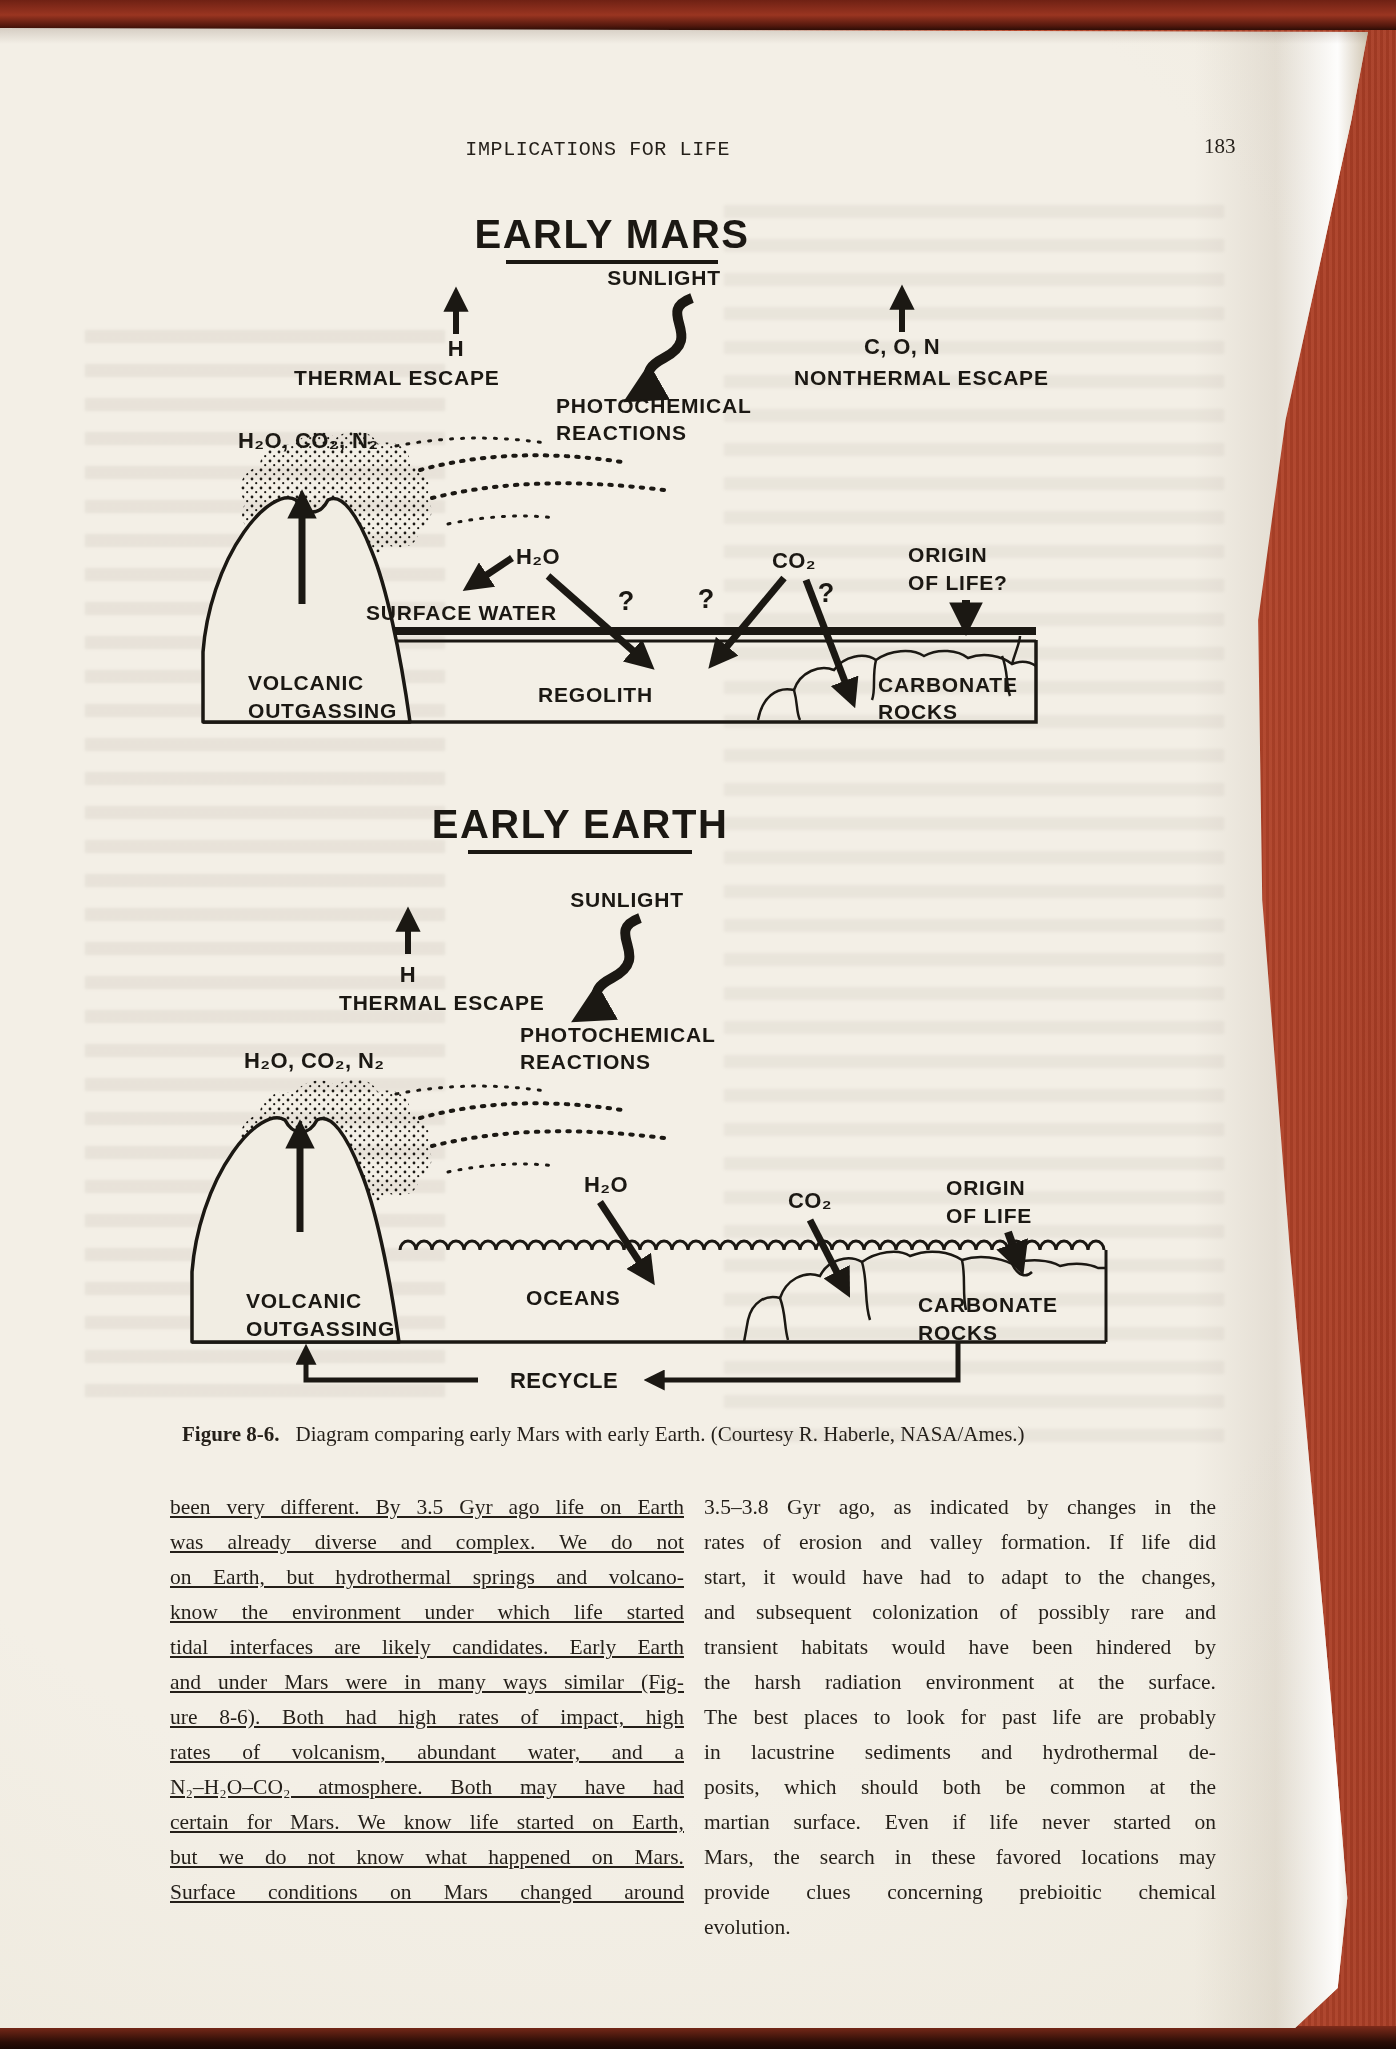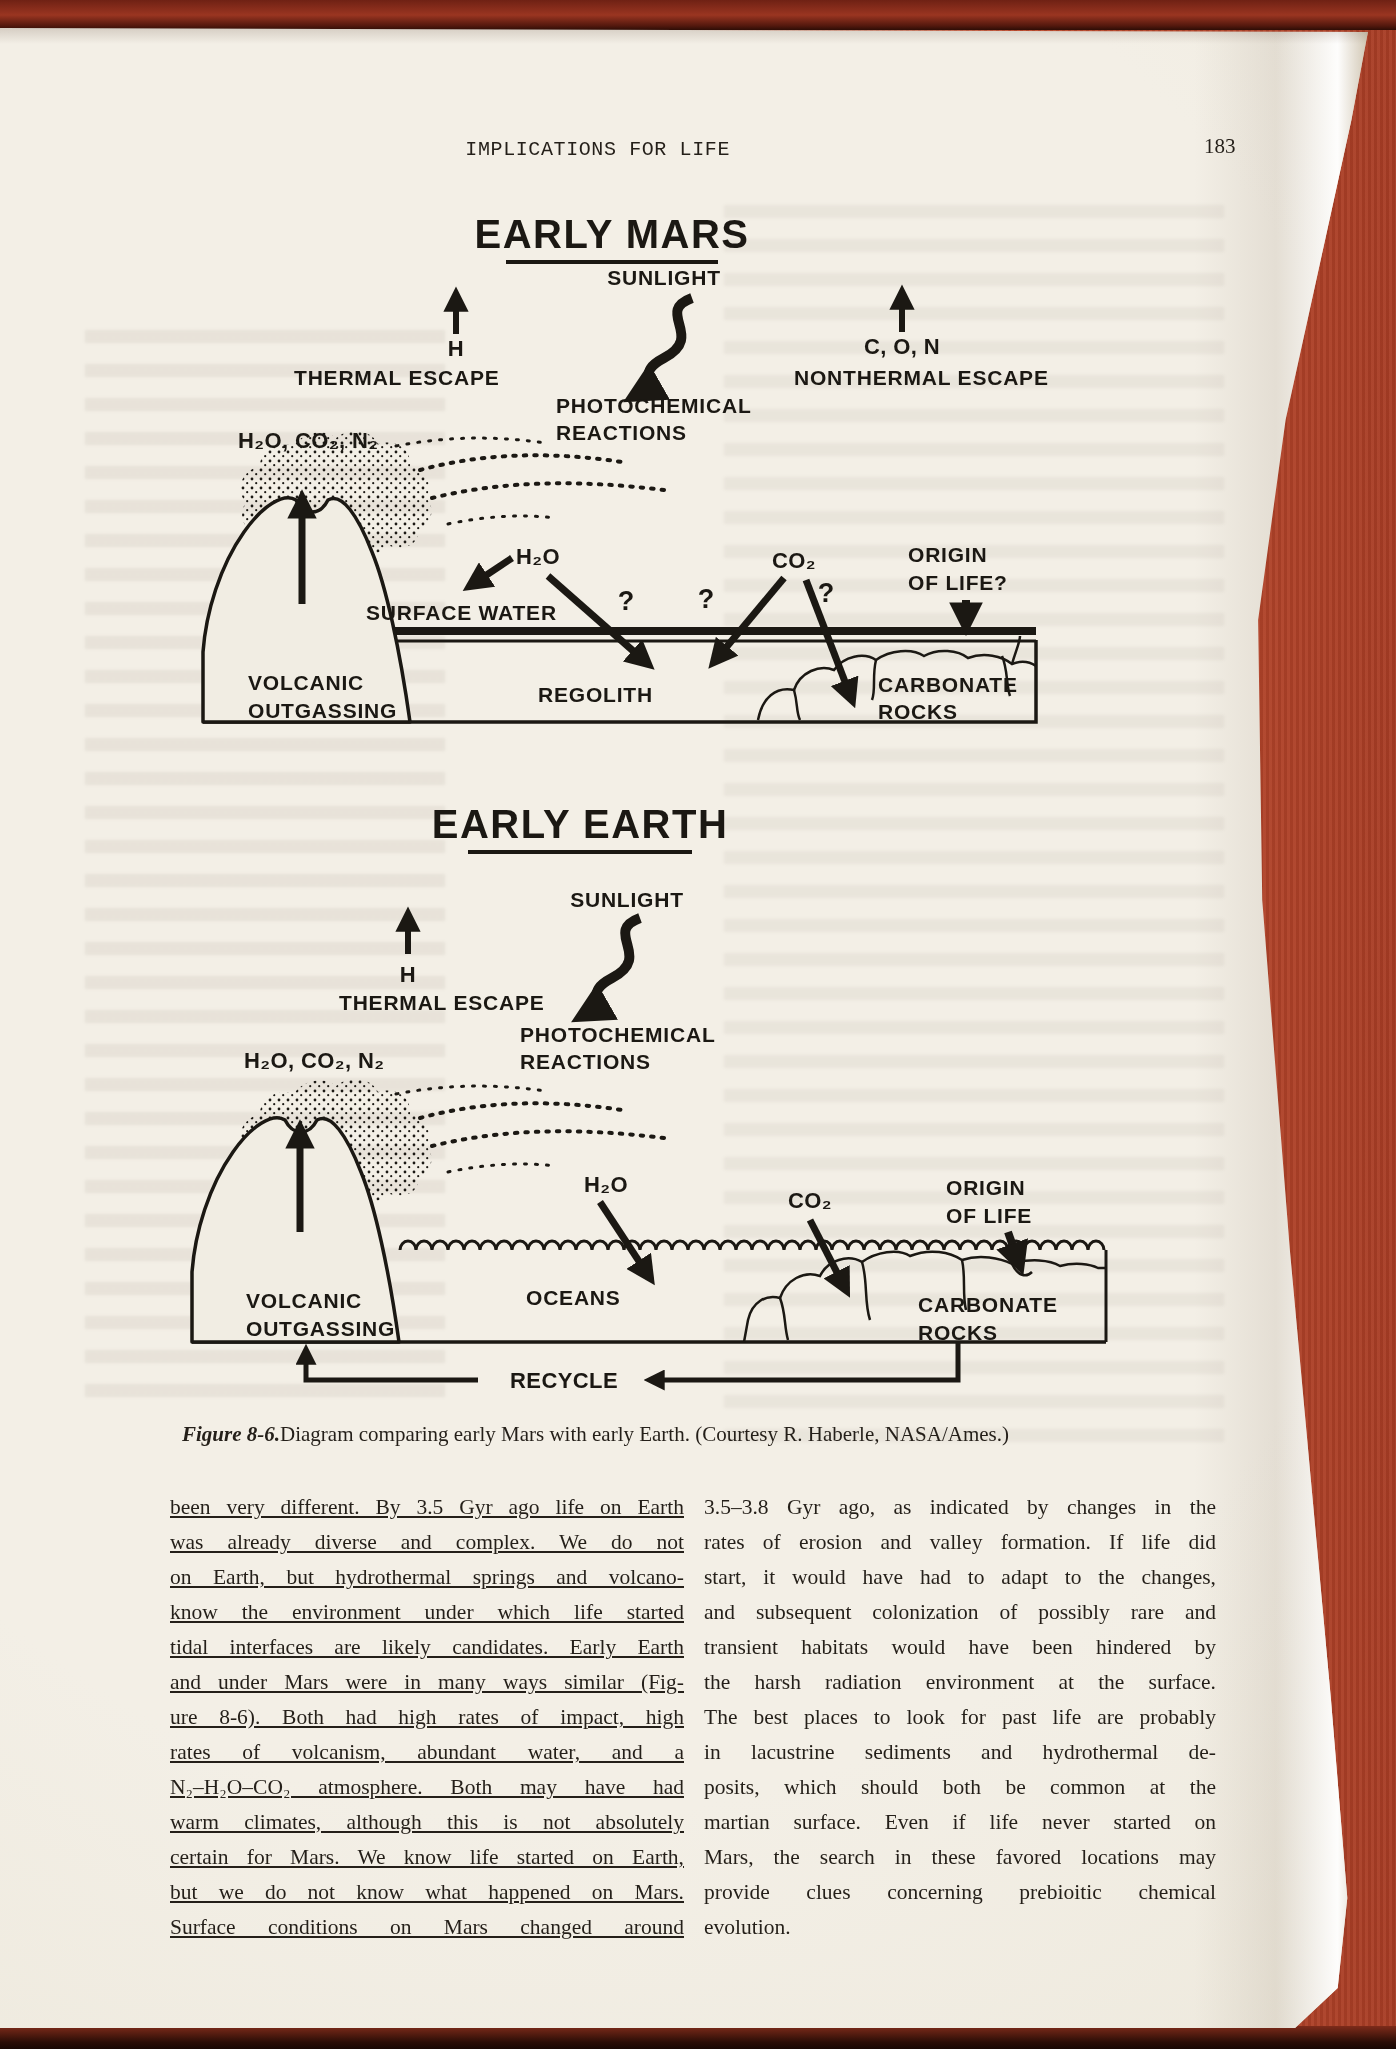--- a/index.html
+++ b/index.html
@@ -30,21 +30,21 @@
   .dl{font-size:21px;letter-spacing:.8px;}
   .dl2{font-size:22px;letter-spacing:.4px;}
   .ttl{font-size:40px;letter-spacing:1.5px;}
   .qm{font-size:27px;}
   .stipfill{fill:url(#stip);stroke:none;}
   .dots{stroke:#1b1813;stroke-width:4;stroke-dasharray:2.5 8;fill:none;stroke-linecap:round;}
   .dots2{stroke:#1b1813;stroke-width:3;stroke-dasharray:2 9;fill:none;stroke-linecap:round;}
   .volc{fill:#f1ede3;stroke:#1b1813;stroke-width:3.5;stroke-linejoin:round;}
   .ln{stroke:#1b1813;fill:none;}
   .caption{position:absolute;left:182px;top:1422px;width:1030px;font-size:21px;}
-  .caption b{font-style:italic;}
+  .caption b{margin-right:16px;}
   .col{position:absolute;top:1490px;font-size:21.5px;line-height:35px;}
   .col-l{left:170px;width:514px;text-decoration:underline;}
   .col-r{left:704px;width:512px;}
   .jline{text-align:justify;text-align-last:justify;}
   .jline.last{text-align-last:left;}
 </style>
 </head>
 <body>
 
 <div class="stage">
@@ -184,21 +184,20 @@
   <div class="col col-l">
     <div class="jline">been very different. By 3.5 Gyr ago life on Earth</div>
     <div class="jline">was already diverse and complex. We do not</div>
     <div class="jline">on Earth, but hydrothermal springs and volcano-</div>
     <div class="jline">know the environment under which life started</div>
     <div class="jline">tidal interfaces are likely candidates. Early Earth</div>
     <div class="jline">and under Mars were in many ways similar (Fig-</div>
     <div class="jline">ure 8-6). Both had high rates of impact, high</div>
     <div class="jline">rates of volcanism, abundant water, and a</div>
     <div class="jline">N₂–H₂O–CO₂ atmosphere. Both may have had</div>
-    <div class="jline">warm climates, although this is not absolutely</div>
     <div class="jline">certain for Mars. We know life started on Earth,</div>
     <div class="jline">but we do not know what happened on Mars.</div>
     <div class="jline">Surface conditions on Mars changed around</div>
   </div>
 
   <div class="col col-r">
     <div class="jline">3.5–3.8 Gyr ago, as indicated by changes in the</div>
     <div class="jline">rates of erosion and valley formation. If life did</div>
     <div class="jline">start, it would have had to adapt to the changes,</div>
     <div class="jline">and subsequent colonization of possibly rare and</div>

